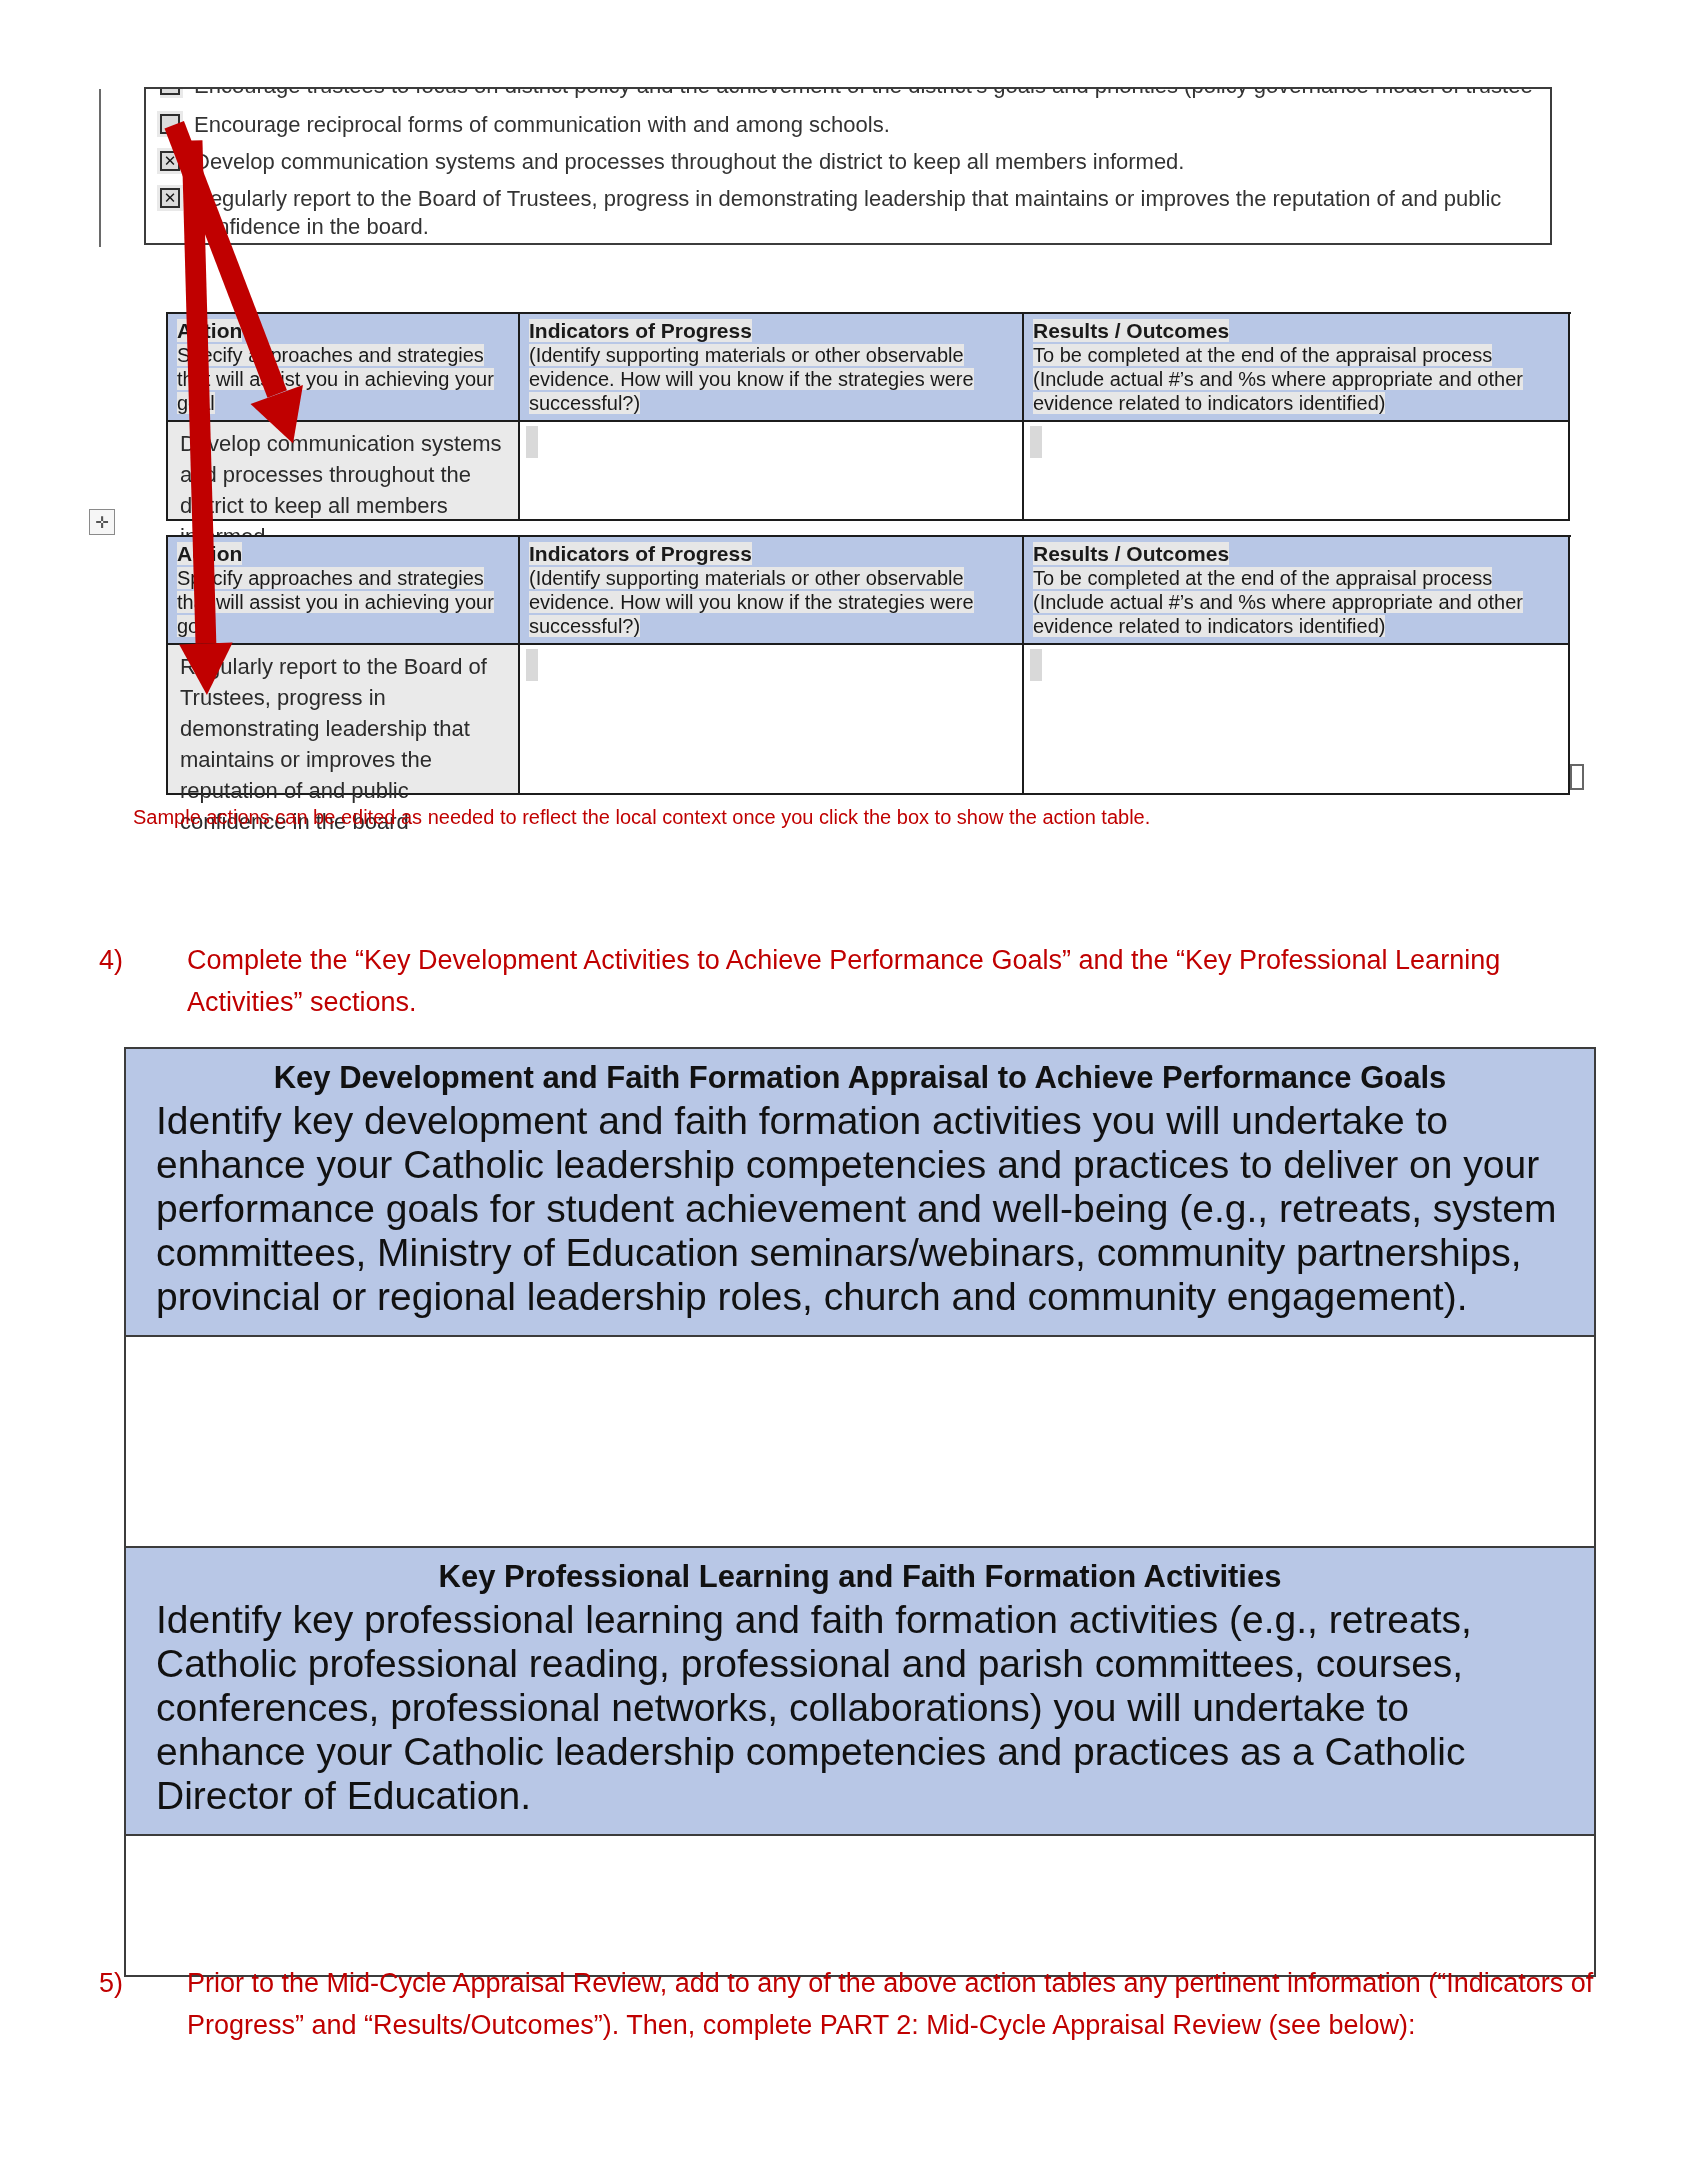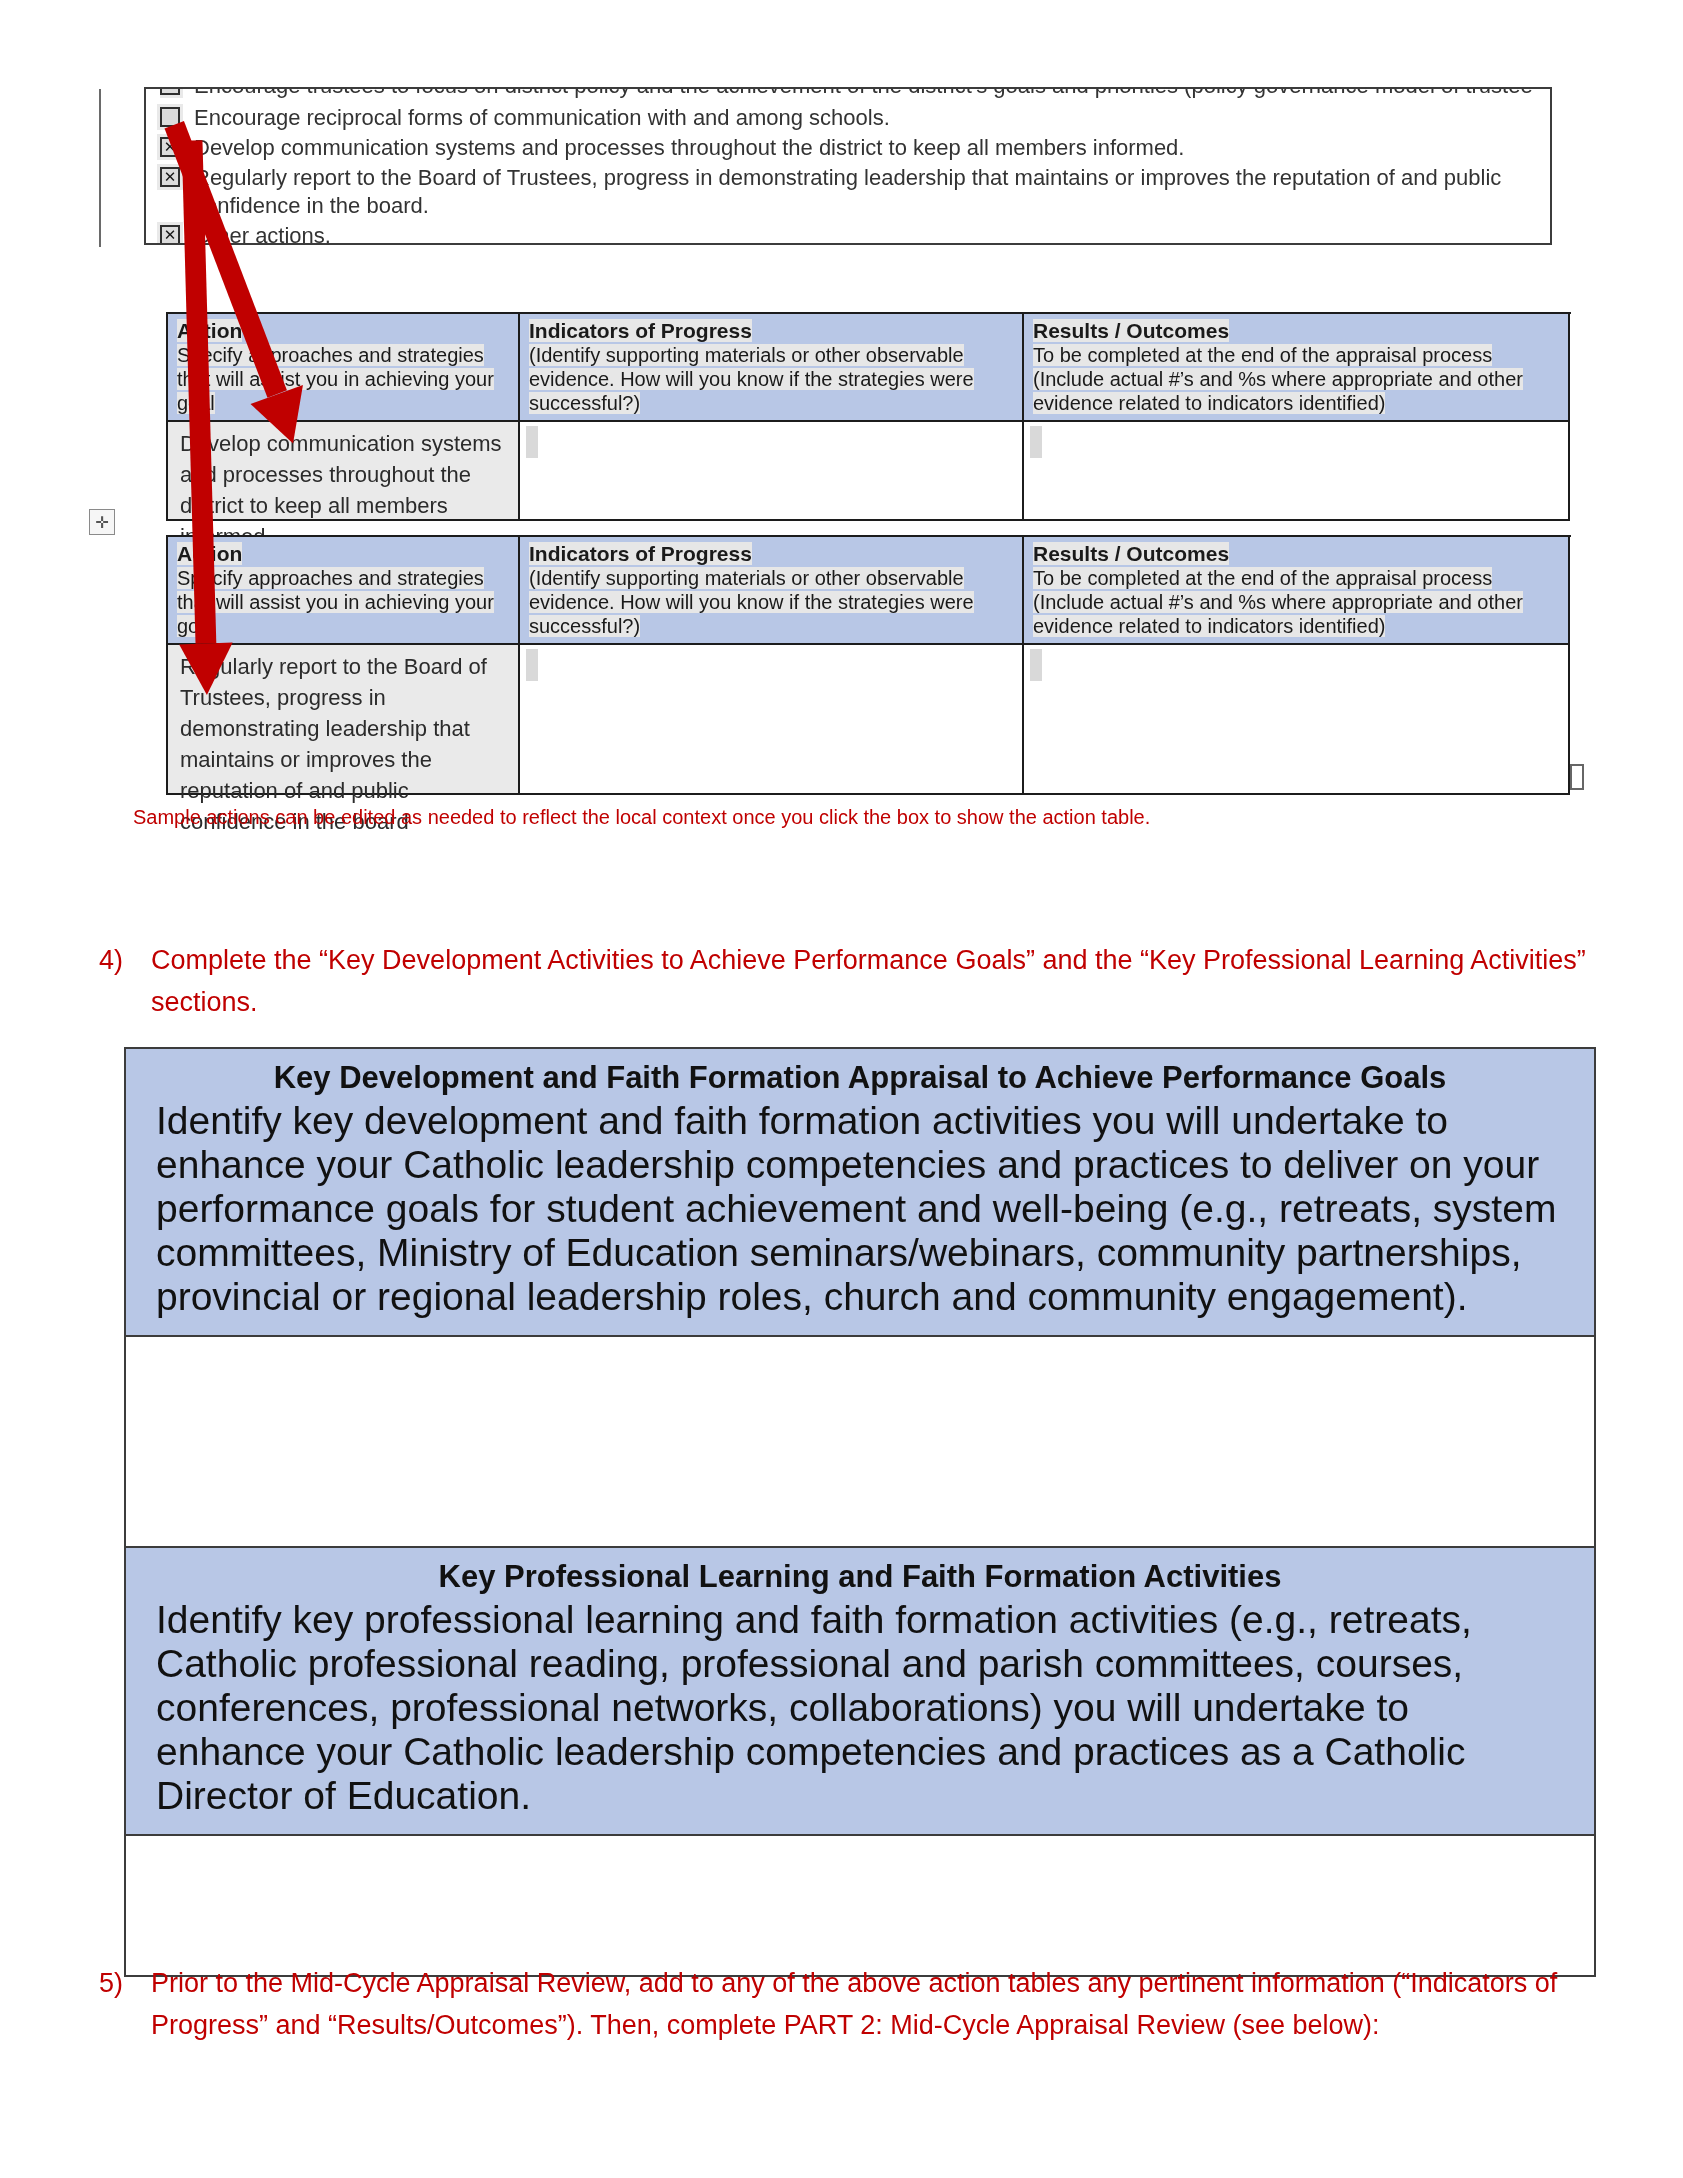--- a/index.html
+++ b/index.html
@@ -4,21 +4,21 @@
 <style>
   html,body{margin:0;padding:0;background:#ffffff;}
   .page{position:relative;width:1683px;height:2178px;background:#fff;overflow:hidden;
         font-family:"Liberation Sans","DejaVu Sans",sans-serif;color:#262626;}
 
   
   .cbx-box{position:absolute;left:144px;top:87px;width:1408px;height:158px;box-sizing:border-box;
            border:2px solid #3c3c3c;padding:0 8px 4px 14px;overflow:hidden;background:#fff;}
   .clip{height:13px;overflow:hidden;}
   .clip .cbx-row{margin-top:-17px;}
-  .cbx-row{display:flex;gap:14px;align-items:flex-start;margin-top:2px;font-size:22px;line-height:28px;color:#333;}
+  .cbx-row{display:flex;gap:14px;align-items:flex-start;margin-top:9px;font-size:22px;line-height:28px;color:#333;}
   .cb{width:20px;height:20px;box-sizing:border-box;border:2px solid #2e2e2e;background:#dcdcdc;flex:none;
       margin-top:3px;display:flex;align-items:center;justify-content:center;
       font-size:15px;font-weight:bold;color:#141414;box-shadow:0 0 0 3px #e9e9e9;}
   .cbx-label{flex:1;}
 
   .left-rule{position:absolute;left:99px;top:89px;width:2px;height:158px;background:#6a6a6a;}
 
   
   .atable{position:absolute;left:166px;width:1403px;display:grid;grid-template-columns:352px 504px 546px;
           border-left:2px solid #1c1c1c;border-top:2px solid #1c1c1c;background:#fff;}
@@ -40,21 +40,21 @@
               border:2px solid #666;background:#fff;}
 
   
   .arrows{position:absolute;left:0;top:0;z-index:6;pointer-events:none;}
 
   
   .red{color:#c00000;}
   .notes{position:absolute;left:133px;top:798px;width:1445px;font-size:20px;line-height:38px;}
   .instr{position:absolute;left:99px;width:1515px;font-size:27px;line-height:42px;display:flex;gap:16px;}
   .instr .num{flex:none;width:36px;}
-  .instr .txt{flex:1;}
+  .instr .txt{flex:1;margin-left:36px;}
   .i4{top:939px;}
   .i5{top:1962px;}
 
   
   .keybox{position:absolute;left:124px;width:1472px;box-sizing:border-box;border:2px solid #3c3c3c;background:#fff;}
   .keybox .blue{background:#b8c7e6;border-bottom:2px solid #3c3c3c;padding:8px 30px 16px 30px;color:#111;}
   .keybox .ktitle{text-align:center;font-weight:bold;font-size:31px;line-height:42px;}
   .keybox .kdesc{font-size:39px;line-height:44px;}
   .keybox .white{background:#fff;}
   .kd{top:1047px;}

